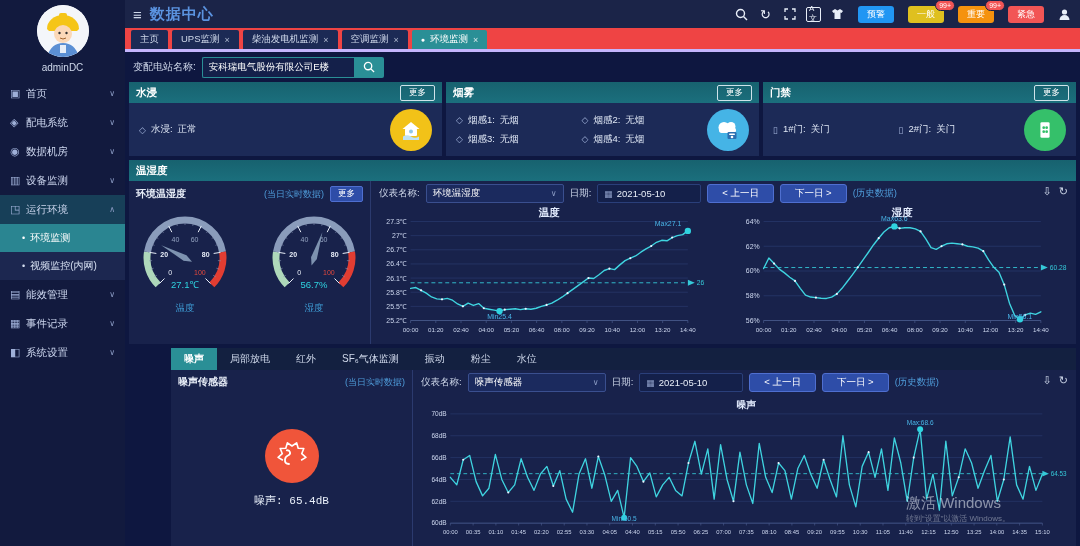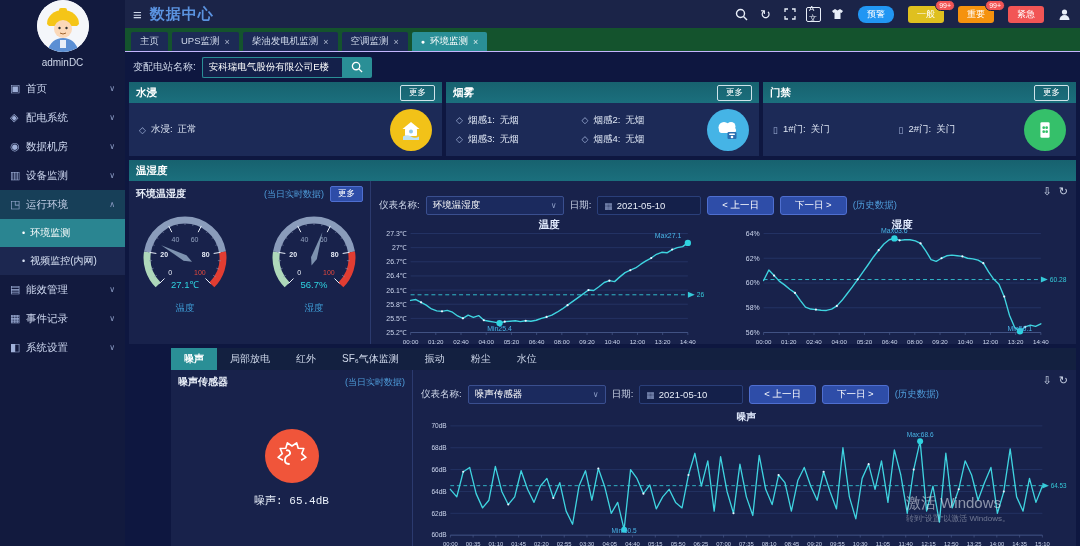--- a/index.html
+++ b/index.html
@@ -1,20 +1,20 @@
 <!DOCTYPE html>
 <html><head>
 <meta charset="utf-8">
 <style>
   html,body{margin:0;padding:0;background:#0a1130;}
   *{box-sizing:border-box;}
   .app{width:1080px;height:546px;display:flex;font-family:"Liberation Sans",sans-serif;color:#dfe7f5;overflow:hidden;background:#0e1740;position:relative;}
   
   .sidebar{width:125px;background:#121a3e;display:flex;flex-direction:column;flex-shrink:0;}
-  .avatar-wrap{display:flex;flex-direction:column;align-items:center;}
+  .avatar-wrap{display:flex;flex-direction:column;align-items:center;padding-top:5px;}
   .avatar{width:52px;height:52px;border-radius:50%;background:#f4f6fa;overflow:hidden;display:flex;align-items:center;justify-content:center;}
   .username{font-size:10px;color:#cfd8ea;margin:5px 0 6px;}
   .menu{flex:1;overflow:hidden;}
   .menu-item{display:flex;align-items:center;height:29px;padding:0 10px;font-size:10.5px;color:#ccd6ee;cursor:pointer;}
   .menu-item .mi-icon{width:16px;font-size:11px;color:#9fb0d8;}
   .menu-item .mi-label{flex:1;}
   .menu-item .mi-chev{font-size:8px;color:#8b9bc4;}
   .menu-item.expanded{background:#173f58;}
   .submenu-item{display:flex;align-items:center;height:28px;padding:0 10px 0 22px;font-size:10px;color:#d6e0f2;cursor:pointer;background:#1c2750;}
   .submenu-item.active{background:#2a8591;color:#fff;}
@@ -23,30 +23,30 @@
   .main{flex:1;display:flex;flex-direction:column;min-width:0;}
   .topbar{height:28px;background:#1b2448;display:flex;align-items:center;padding:0 8px;flex-shrink:0;}
   .burger{font-size:15px;color:#cfd8ea;margin-right:8px;cursor:pointer;}
   .app-title{font-size:15px;font-weight:bold;color:#5b93e0;letter-spacing:1px;}
   .topbar-right{margin-left:auto;display:flex;align-items:center;gap:9px;}
   .tool-icon{width:15px;height:15px;display:inline-flex;align-items:center;justify-content:center;color:#e8eef8;font-size:13px;cursor:pointer;}
   .translate-box{border:1px solid #e8eef8;border-radius:2px;font-size:8px;padding:0 2px;color:#e8eef8;}
   .badge{position:relative;border-radius:3px;padding:2px 9px;font-size:9px;color:#fff;cursor:pointer;}
   .badge sup{position:absolute;top:-6px;right:-11px;background:#f25555;border-radius:8px;font-size:7px;padding:1px 3px;color:#fff;border:1px solid #1b2448;}
   
-  .tabbar{height:24px;background:#14532d;display:flex;align-items:flex-end;gap:4px;padding:0 6px;border-bottom:1px solid #c4b5fd;flex-shrink:0;}
+  .tabbar{height:24px;background:#ef4444;display:flex;align-items:flex-end;gap:4px;padding:0 6px;border-bottom:3px solid #c4b5fd;flex-shrink:0;}
   .tab{background:#1c2a55;color:#cfd8ea;font-size:9.5px;padding:3px 9px;border-radius:2px 2px 0 0;display:flex;align-items:center;gap:5px;cursor:pointer;}
   .tab.active{background:#2a8f96;color:#fff;}
   .tab .tab-close{font-size:9px;opacity:.8;cursor:pointer;}
   .tab .tab-dot{font-size:7px;}
   
   .search-row{height:30px;display:flex;align-items:center;padding:0 8px;gap:6px;flex-shrink:0;}
   .search-label{font-size:10px;color:#cfd8ea;text-align:right;}
   .search-box{display:flex;height:21px;}
-  .search-input{background:#14204a;border:1px solid #2a8f96;border-right:none;color:#fff;font-size:9.5px;width:140px;padding:0 6px;border-radius:2px 0 0 2px;outline:none;font-family:"Liberation Sans",sans-serif;}
+  .search-input{background:#14204a;border:1px solid #2a8f96;border-right:none;color:#fff;font-size:9.5px;width:152px;padding:0 6px;border-radius:2px 0 0 2px;outline:none;font-family:"Liberation Sans",sans-serif;}
   .search-btn{width:30px;background:#2a8f96;border:none;border-radius:0 2px 2px 0;display:flex;align-items:center;justify-content:center;cursor:pointer;}
   
   .panels-row{display:flex;gap:4px;padding:0 4px;height:74px;flex-shrink:0;}
   .panel{flex:1;display:flex;flex-direction:column;min-width:0;}
   .sec-header{height:21px;background:linear-gradient(#17626f,#1b6f7d);display:flex;align-items:center;padding:0 7px;flex-shrink:0;}
   .sec-title{font-size:10.5px;font-weight:bold;color:#fff;}
   .more-btn{margin-left:auto;border:1px solid #cfe3ea;background:transparent;color:#fff;font-size:8.5px;padding:1px 8px;border-radius:2px;cursor:pointer;font-family:"Liberation Sans",sans-serif;}
   .panel-body{flex:1;background:#1c2a57;display:flex;align-items:center;padding:4px 10px;position:relative;}
   .sensor-list{flex:1;display:flex;flex-wrap:wrap;align-content:center;}
   .sensor-item{width:50%;display:flex;align-items:center;gap:5px;font-size:9.5px;color:#dfe7f5;padding:3px 0;}
@@ -57,21 +57,21 @@
   .section-body{flex:1;background:#18224b;display:flex;min-height:0;}
   .left-pane{width:242px;border-right:1px solid #2b3a6e;display:flex;flex-direction:column;flex-shrink:0;}
   .left-pane-head{display:flex;align-items:center;gap:6px;padding:5px 7px 2px;}
   .lp-title{font-size:10px;font-weight:bold;color:#e8eef8;}
   .realtime{font-size:9px;color:#4f9ddb;margin-left:auto;}
   .more-blue{background:#2e4da8;border:1px solid #4f6fd0;color:#fff;font-size:8.5px;padding:1px 7px;border-radius:2px;cursor:pointer;font-family:"Liberation Sans",sans-serif;}
   .gauges{flex:1;display:flex;justify-content:space-between;align-items:flex-start;padding-top:2px;}
   .gauge-cell{display:flex;flex-direction:column;align-items:center;}
   .gauge-label{font-size:9.5px;color:#3f9fd8;margin-top:-8px;}
   .right-pane{flex:1;display:flex;flex-direction:column;min-width:0;position:relative;}
-  .controls{display:flex;align-items:center;gap:6px;padding:15px 8px 2px;font-size:9.5px;color:#cfd8ea;flex-shrink:0;}
+  .controls{display:flex;align-items:center;gap:6px;padding:3px 8px 2px;font-size:9.5px;color:#cfd8ea;flex-shrink:0;}
   .ctl-select{display:flex;align-items:center;background:#1b2a5e;border:1px solid #3a4f8f;border-radius:2px;height:19px;width:138px;padding:0 6px;font-size:9.5px;color:#fff;cursor:pointer;}
   .ctl-select .caret{margin-left:auto;color:#8b9bc4;font-size:8px;}
   .ctl-date{display:flex;align-items:center;gap:4px;background:#14204a;border:1px solid #2a3f7a;border-radius:2px;height:19px;width:104px;padding:0 6px;font-size:9.5px;color:#e8eef8;cursor:pointer;}
   .ctl-date .cal{color:#8b9bc4;font-size:9px;}
   .nav-btn{background:#2e4da8;border:1px solid #4f6fd0;color:#fff;font-size:9.5px;padding:2px 14px;border-radius:3px;cursor:pointer;font-family:"Liberation Sans",sans-serif;}
   .history-link{font-size:9.5px;color:#4f9ddb;cursor:pointer;}
   .charts-row{flex:1;display:flex;min-height:0;}
   .chart-tools{position:absolute;top:4px;right:8px;display:flex;gap:7px;color:#cfd8ea;font-size:11px;}
   .chart-tools span{cursor:pointer;}
   
@@ -176,21 +176,21 @@
               <path d="M1 4 V1 H4 M8 1 H11 V4 M11 8 V11 H8 M4 11 H1 V8"></path>
             </svg>
         </span>
         <span class="tool-icon translate-box">A文</span>
         <span class="tool-icon">
           <svg width="13" height="12" viewBox="0 0 13 12">
               <path d="M4 1 L6.5 2.5 L9 1 L12 3 L10.5 5 L9.5 4.4 V11 H3.5 V4.4 L2.5 5 L1 3 Z" fill="#e8eef8"></path>
             </svg>
         </span>
         <span id="alarm-badges" style="display:flex;gap:14px;margin:0 4px;">
-            <span class="badge" style="background: rgb(33, 150, 243); border-radius: 8px;">预警</span>
+            <span class="badge" style="background: rgb(33, 150, 243);">预警</span>
             <span class="badge" style="background: rgb(223, 192, 31);">一般<sup>99+</sup></span>
             <span class="badge" style="background: rgb(245, 146, 14);">重要<sup>99+</sup></span>
             <span class="badge" style="background: rgb(242, 85, 85);">紧急</span>
           </span>
         <span class="tool-icon">
           <svg width="13" height="13" viewBox="0 0 13 13">
               <circle cx="6.5" cy="4" r="2.6" fill="#e8eef8"></circle>
               <path d="M1.5 12 a5 5 0 0 1 10 0 z" fill="#e8eef8"></path>
             </svg>
         </span>

